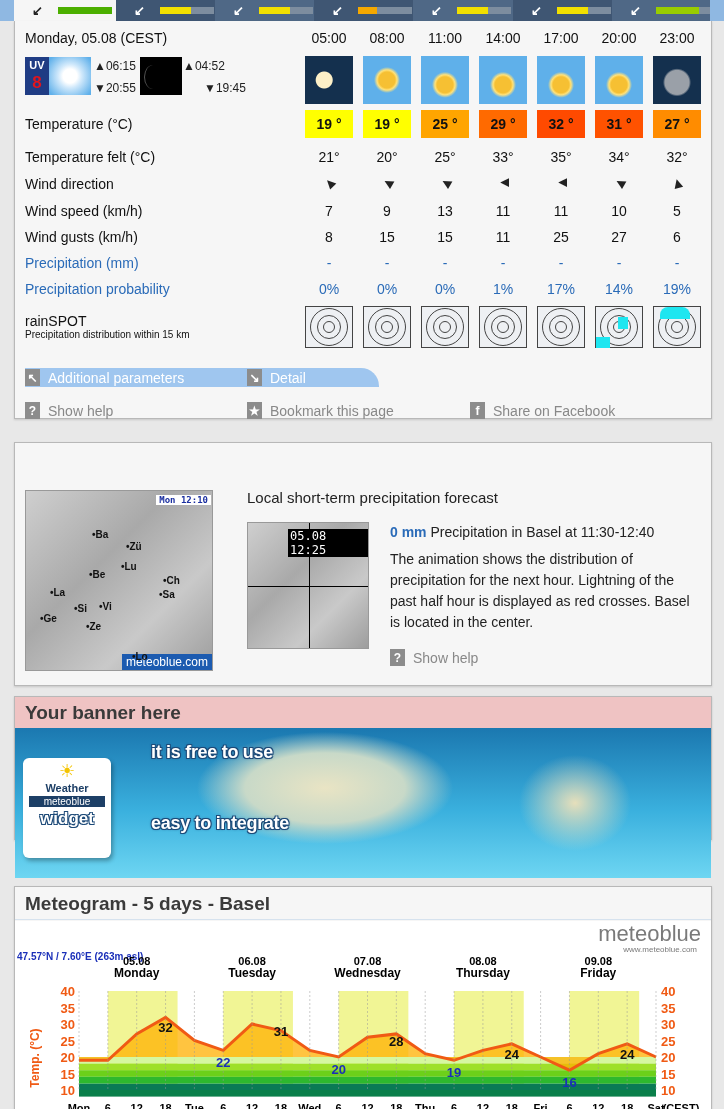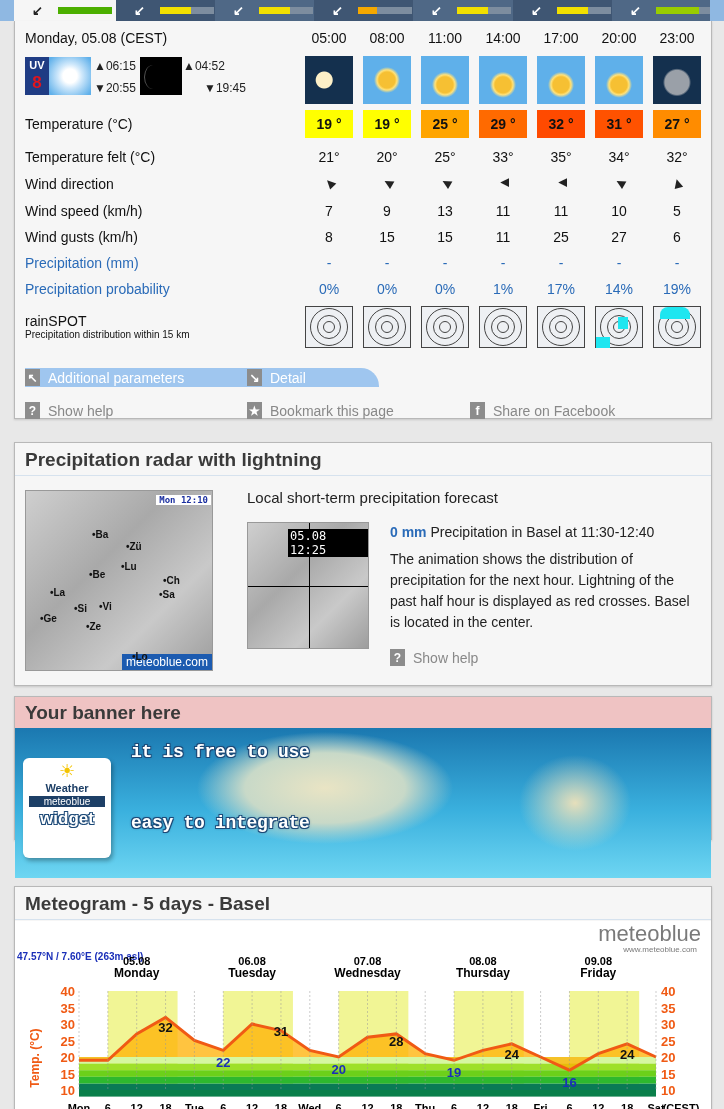--- a/index.html
+++ b/index.html
@@ -45,21 +45,21 @@
   .mapfoot { position: absolute; right: 0; bottom: 0; background: #1c5bb0; color: #fff; font-size: 12px; padding: 1px 4px; }
 
   
   #banner { top: 696px; height: 144px; }
   #banner .panel-title { background: #efc3c3; border-bottom: none; height: 31px; line-height: 31px; }
   .bannerimg { position: absolute; left: 0; top: 31px; width: 696px; height: 150px;
     background: radial-gradient(ellipse 160px 70px at 310px 60px, #e9e4c4 0%, #c8d9c8 50%, transparent 80%),
                 radial-gradient(ellipse 70px 60px at 560px 75px, #e6dfbb 0%, transparent 80%),
                 linear-gradient(180deg, #1b78b0 0%, #3ab0de 55%, #6ed6f2 100%); }
   .widget { position: absolute; left: 8px; top: 30px; width: 88px; height: 100px; background: #fff; border-radius: 6px; text-align: center; box-shadow: 2px 3px 4px rgba(0,0,0,0.3); }
-  .btext { position: absolute; left: 116px; font-size: 18px; font-weight: bold; color: #fff; text-shadow: -1px -1px 0 #1d4a78, 1px -1px 0 #1d4a78, -1px 1px 0 #1d4a78, 1px 1px 0 #1d4a78, 0 0 3px #1d4a78; letter-spacing: -0.3px; font-family: Liberation Mono, monospace; }
+  .btext { position: absolute; left: 136px; font-size: 18px; font-weight: bold; color: #fff; text-shadow: -1px -1px 0 #1d4a78, 1px -1px 0 #1d4a78, -1px 1px 0 #1d4a78, 1px 1px 0 #1d4a78, 0 0 3px #1d4a78; letter-spacing: -0.3px; }
 
   
   #meteo { top: 886px; height: 240px; }
   .chart { position: absolute; left: 0; top: 34px; width: 696px; height: 200px; background: #fff; }
 </style>
 </head>
 <body>
 
 <div class="tabbar" id="tabbar">
     <div class="tab active" style="left: 14px; width: 102px;">
@@ -255,21 +255,20 @@
     <span class="gicon">★</span>
       <span>Bookmark this page</span>
   </div>
   <div class="helprow" style="left:455px;">
     <span class="gicon">f</span>
       <span>Share on Facebook</span>
   </div>
 </div>
 
 <div class="panel" id="radar">
-  <div class="panel-title">Precipitation radar with lightning</div>
   <div class="map" style="left:10px;top:47px;width:188px;height:181px;" id="swissmap">
     <div class="mapbadge">Mon 12:10</div>
     <div class="mapfoot">meteoblue.com</div>
   <div class="city" style="left: 66px; top: 38px;">•Ba</div>
       <div class="city" style="left: 100px; top: 50px;">•Zü</div>
       <div class="city" style="left: 95px; top: 70px;">•Lu</div>
       <div class="city" style="left: 63px; top: 78px;">•Be</div>
       <div class="city" style="left: 137px; top: 84px;">•Ch</div>
       <div class="city" style="left: 24px; top: 96px;">•La</div>
       <div class="city" style="left: 133px; top: 98px;">•Sa</div>

